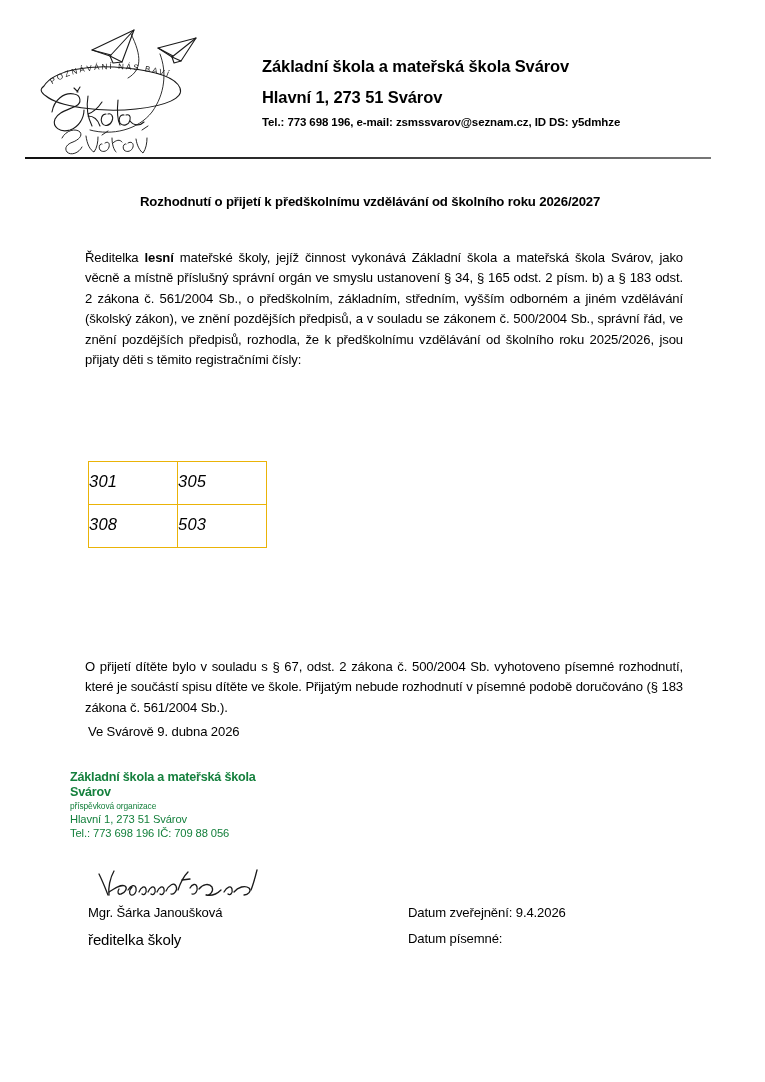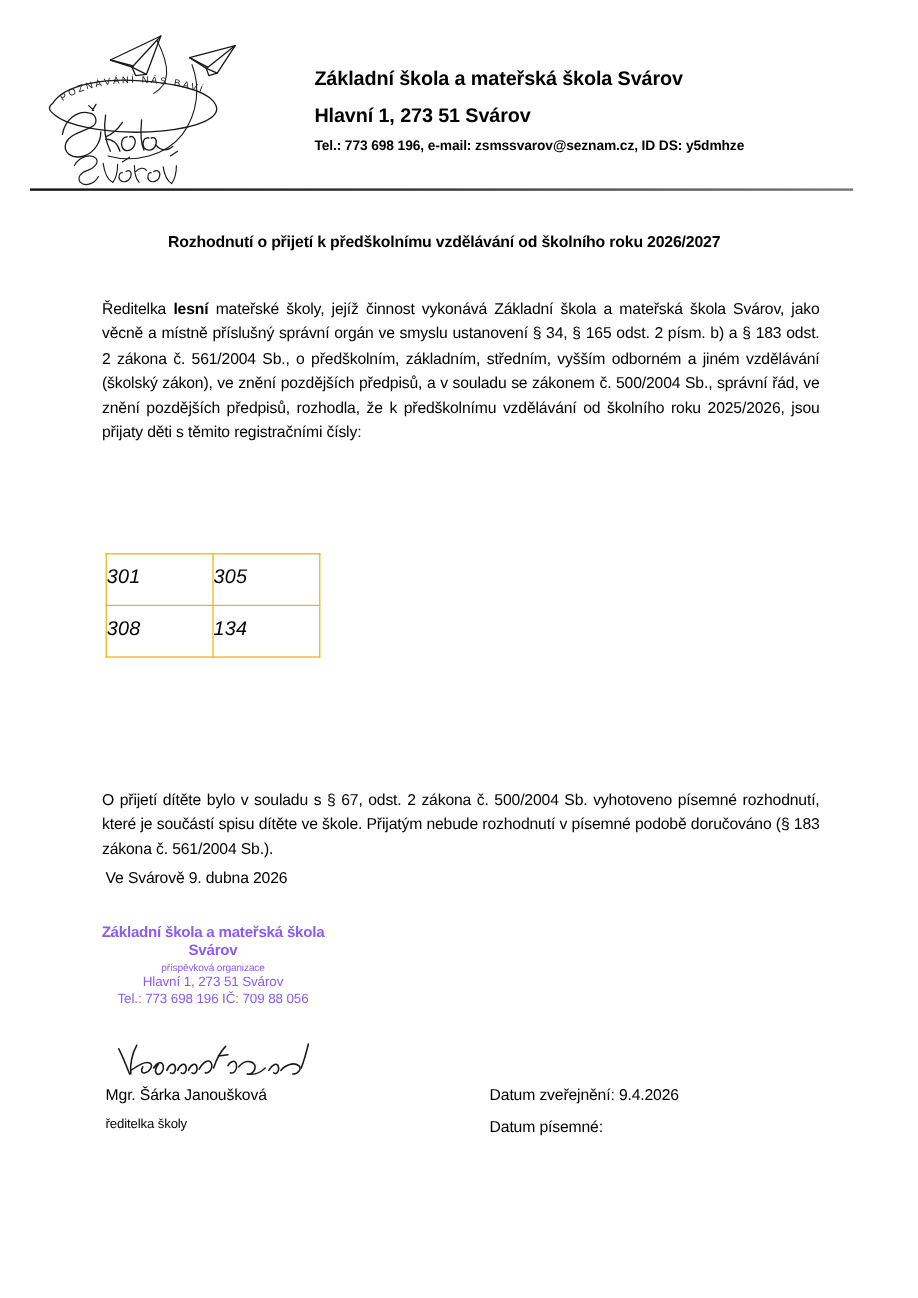--- a/index.html
+++ b/index.html
@@ -127,22 +127,22 @@
     font-size: 13.1px;
     letter-spacing: -0.12px;
   }
 
   
   .stamp {
     position: absolute;
     left: 70px;
     top: 770px;
     width: 215px;
-    text-align: center;
-    color: #8b5cf6;
+    text-align: left;
+    color: #15803d;
   }
   .stamp-line1 {
     font-size: 12.6px;
     font-weight: bold;
     line-height: 15px;
     letter-spacing: -0.2px;
   }
   .stamp-line2 {
     font-size: 12.6px;
     font-weight: bold;
@@ -177,21 +177,21 @@
     position: absolute;
     left: 88px;
     top: 905px;
     font-size: 13.1px;
     letter-spacing: -0.12px;
   }
   .sig-role {
     position: absolute;
     left: 88px;
     top: 931px;
-    font-size: 11px;
+    font-size: 15px;
     letter-spacing: -0.12px;
   }
 
   
   .pub-date {
     position: absolute;
     left: 408px;
     top: 905px;
     font-size: 13.1px;
     letter-spacing: -0.12px;
@@ -280,21 +280,21 @@
   <div class="para para-intro"><span>Ředitelka </span><b>lesní</b><span> mateřské školy, jejíž činnost vykonává Základní škola a mateřská škola Svárov, jako věcně a místně příslušný správní orgán ve smyslu ustanovení § 34, § 165 odst. 2 písm. b) a § 183 odst. 2 zákona č. 561/2004 Sb., o předškolním, základním, středním, vyšším odborném a jiném vzdělávání (školský zákon), ve znění pozdějších předpisů, a v souladu se zákonem č. 500/2004 Sb., správní řád, ve znění pozdějších předpisů, rozhodla, že k předškolnímu vzdělávání od školního roku 2025/2026, jsou přijaty děti s těmito registračními čísly:</span></div>
 
   <table class="reg-table">
     <tbody>
       <tr>
         <td>301</td>
         <td>305</td>
       </tr>
       <tr>
         <td>308</td>
-        <td>134</td>
+        <td>503</td>
       </tr>
     </tbody>
   </table>
 
   <div class="para para-notice">O přijetí dítěte bylo v souladu s § 67, odst. 2 zákona č. 500/2004 Sb. vyhotoveno písemné rozhodnutí, které je součástí spisu dítěte ve škole. Přijatým nebude rozhodnutí v písemné podobě doručováno (§ 183 zákona č. 561/2004 Sb.).</div>
 
   <div class="place-date">Ve Svárově 9. dubna 2026</div>
 
   <div class="stamp">
     <div class="stamp-line1">Základní škola a mateřská škola</div>

